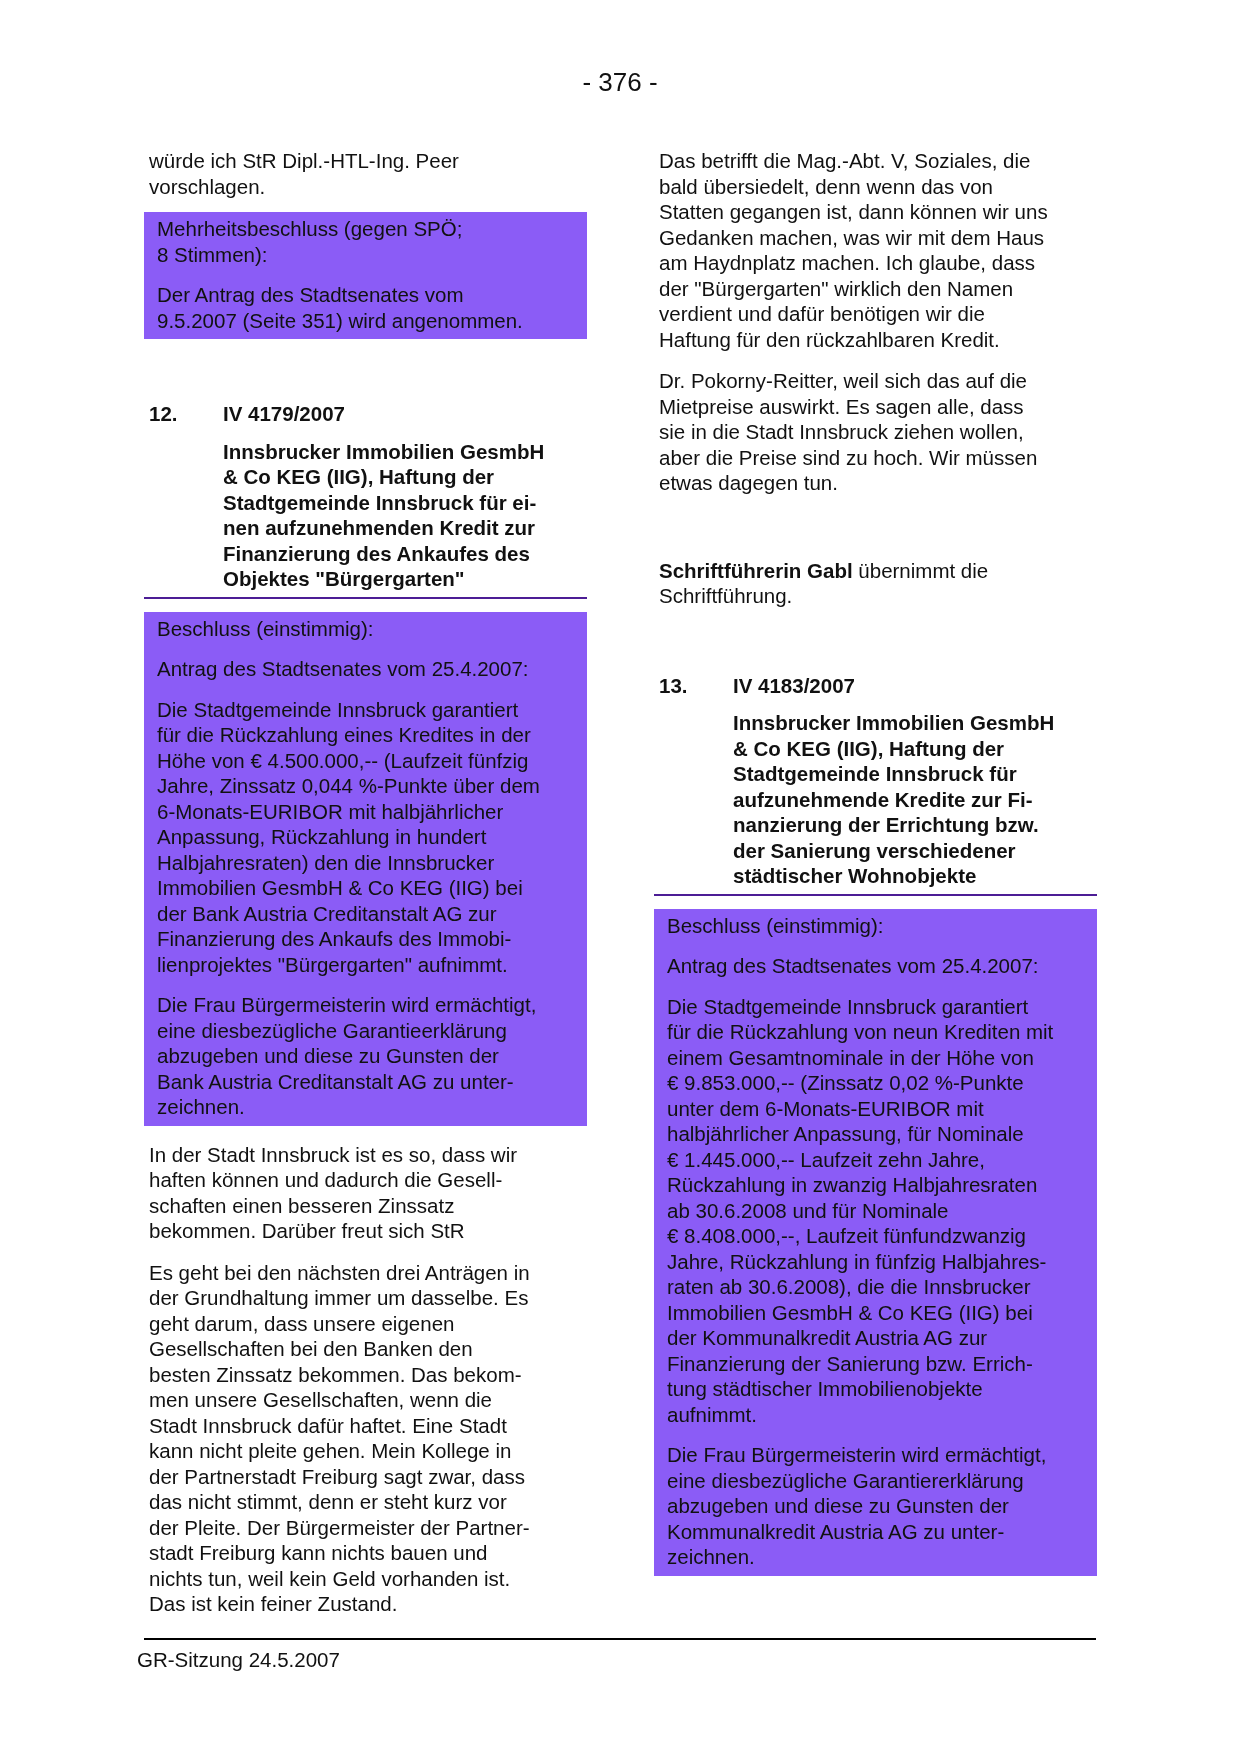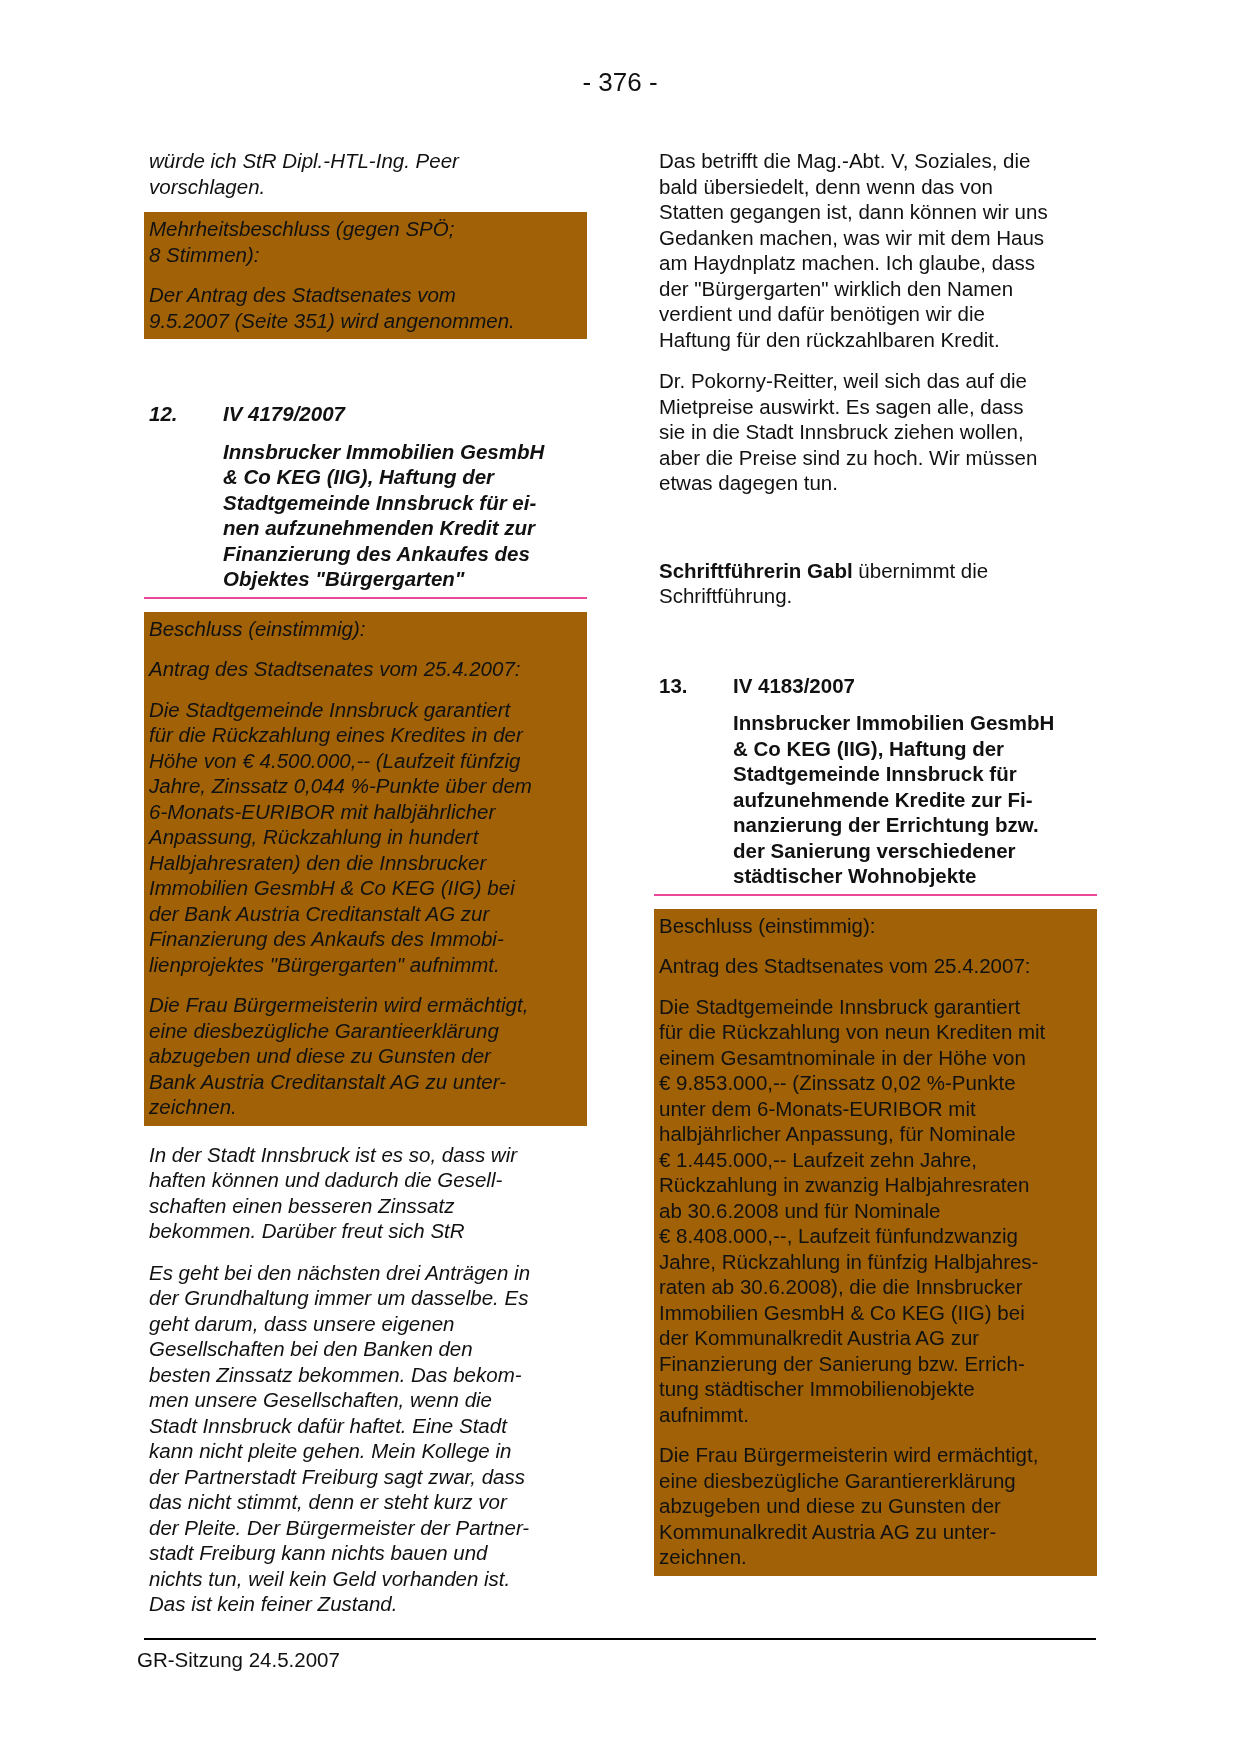--- a/index.html
+++ b/index.html
@@ -7,38 +7,38 @@
     width:1240px; height:1755px; position:relative;
     background:#ffffff; color:#111111;
     font-family:"Liberation Sans", sans-serif;
     overflow:hidden;
   }
   .page-number {
     position:absolute; top:70px; left:0; width:100%;
     text-align:center; font-size:26px; line-height:25px;
   }
   .col { position:absolute; top:148px; width:443px; }
-  .col-left  { left:144px;font-style:italic; }
+  .col-left  { left:144px; }
   .col-right { left:654px; }
 
   .col p, .col .para {
     margin:16px 0 0; padding:0 0 0 5px;
     font-size:20.5px; line-height:25.5px;
     white-space:pre-line;
   }
   .col > :first-child { margin-top:0; }
 
   .hl-box {
-    background:#a16207; margin-top:13px;
-    padding:4px 6px 6px 0;
+    background:#8b5cf6; margin-top:13px;
+    padding:4px 6px 6px 8px;
   }
   .hl-box p:first-child { margin-top:0; }
   .hl-box p { margin-top:15px; }
 
-  .agenda-item { border-bottom:2px solid #ec4899; }
+  .agenda-item { border-bottom:2px solid #4c1d95; }
   .gap-70 { margin-top:62px; }
   .gap-64 { margin-top:64px; }
   .item-head { display:flex; font-weight:bold; font-size:20.5px; line-height:25.5px; padding-left:5px; }
   .item-num { width:74px; flex:none; }
   .item-title {
     font-weight:bold; font-size:20.5px; line-height:25.5px;
     margin:12px 0 0 79px; padding-bottom:5px;
     white-space:pre-line;
   }
   .clerk-note { margin-top:62px !important; }

